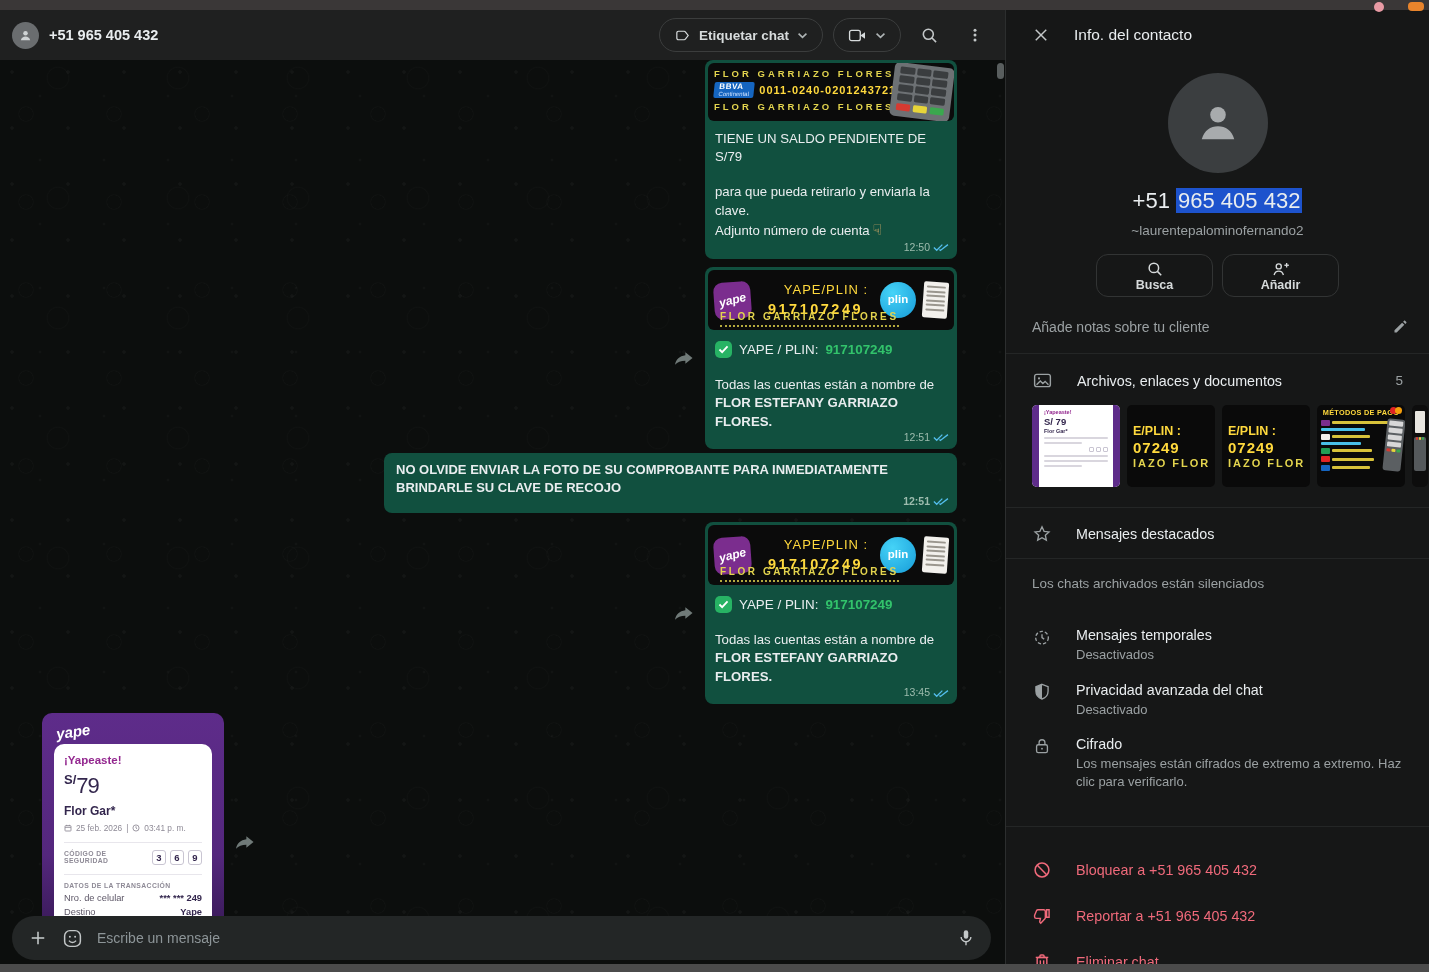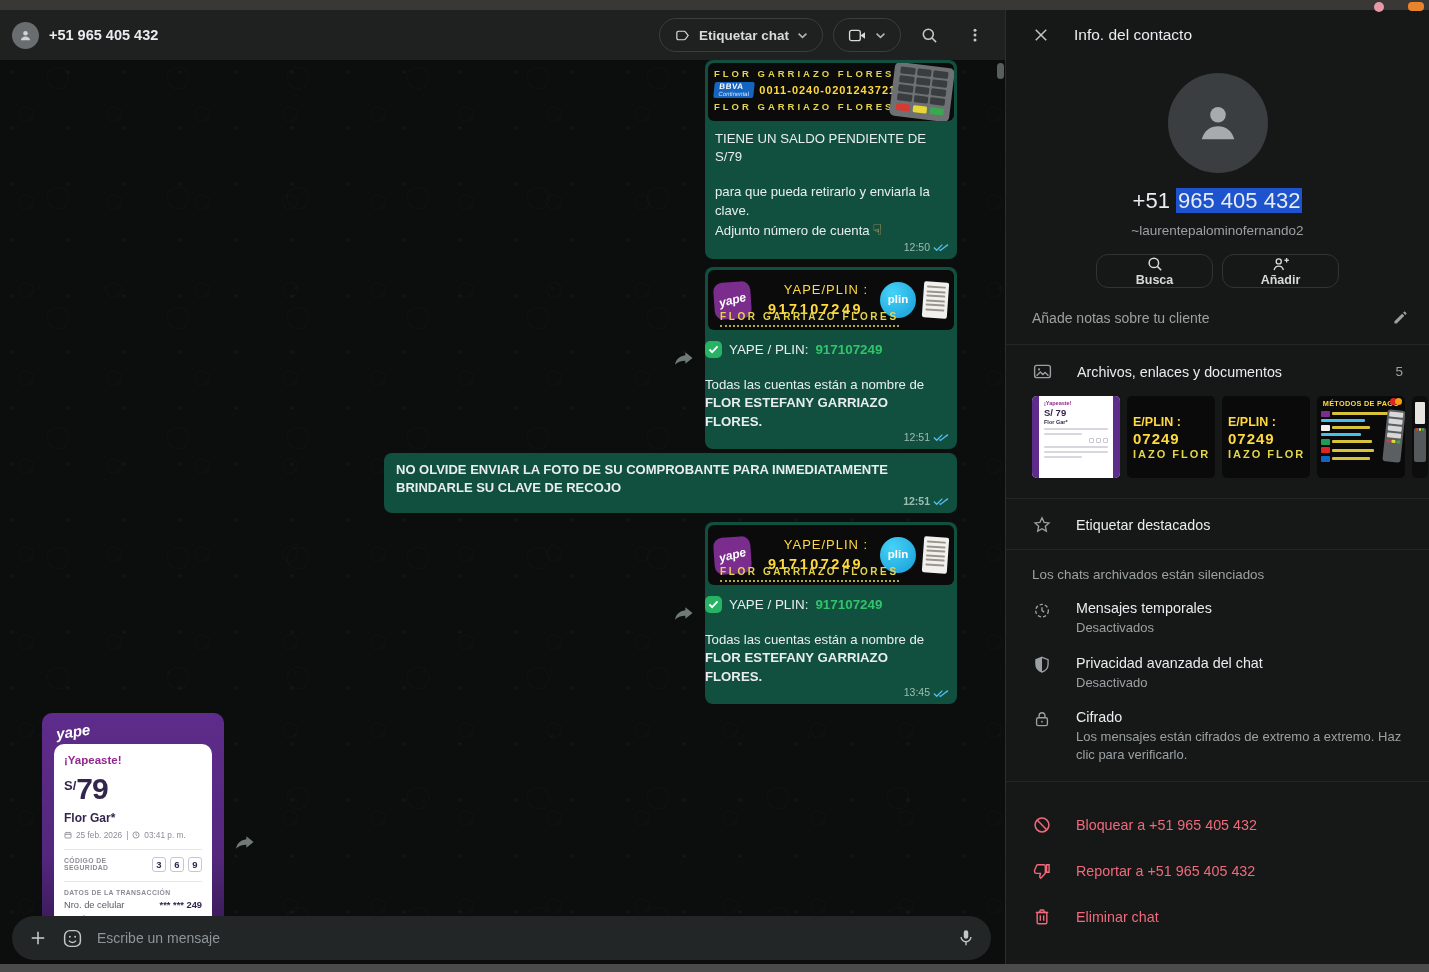--- a/index.html
+++ b/index.html
@@ -68,37 +68,37 @@
   .plin-img { height:60px; padding:3px 6px 2px 6px; display:flex; align-items:center; gap:7px; }
   .yape-sq { width:37px; height:37px; background:#7b2d8e; border-radius:9px; display:flex; align-items:center; justify-content:center; transform:rotate(-4deg); flex:0 0 auto; }
   .yape-script { color:#fff; font-size:12px; font-weight:700; font-style:italic; transform:rotate(-10deg); }
   .plin-mid { display:flex; flex-direction:column; align-items:center; flex:1; }
   .plin-t1 { color:#ffd93d; font-size:13px; font-weight:400; letter-spacing:1px;margin-left:21px; }
   .plin-t2 { color:#ffd93d; font-size:14.5px; font-weight:800; letter-spacing:2.5px; }
   .plin-circle { width:36px; height:36px; border-radius:50%; background:radial-gradient(circle at 35% 30%, #45d3f7, #179cd8); color:#fff; font-weight:800; font-size:11.5px; display:flex; align-items:center; justify-content:center; flex:0 0 auto; }
   .paper { width:25px; height:36px; background:#f2f0ec; border-radius:2px; transform:rotate(4deg); padding:4px 3px; flex:0 0 auto; }
   .paper i { display:block; height:2px; background:#9a968e; margin-bottom:2.5px; border-radius:1px; }
   .plin-name { position:absolute; left:12px; bottom:3px; color:#e3d44e; font-size:10px; font-weight:700; letter-spacing:2.6px; border-bottom:2px dotted #b3a93e; padding-bottom:1px; white-space:nowrap; }
-  .cap { padding:8px 10px 18px 0; }
+  .cap { padding:8px 10px 18px 10px; }
   .cap-line1 { display:flex; align-items:center; gap:7px; font-size:13.4px; }
   .check-badge { width:17px; height:17px; border-radius:5px; background:#27b364; display:inline-flex; align-items:center; justify-content:center; flex:0 0 auto; }
   .green-num { color:#32c36b; font-weight:600; }
   .cap-bold { font-weight:700; }
 
   
   .b-wide { width:573px; font-weight:700; font-size:13px; padding:8px 12px 16px 12px; }
 
   
   .receipt { position:relative; width:182px; height:258px; border-radius:10px; overflow:hidden; background:linear-gradient(180deg,#5e2c8a 0%, #54277d 55%, #2a1343 100%); padding:8px 12px; }
   .receipt .brand { color:#fff; font-size:15px; font-weight:700; font-style:italic; transform:rotate(-8deg); display:inline-block; margin:2px 0 4px 2px; }
   .r-card { background:#fff; border-radius:10px; padding:10px 10px 12px 10px; height:196px; }
   .r-title { color:#93278f; font-size:11.5px; font-weight:700; }
   .r-amount { margin-top:6px; color:#33264d; }
   .r-amount .cur { font-size:13px; font-weight:700; vertical-align:9px; }
-  .r-amount .val { font-size:30px; font-weight:700; letter-spacing:-1px;text-align:right; }
+  .r-amount .val { font-size:22px; font-weight:400; letter-spacing:-1px;text-align:right; }
   .r-payee { margin-top:5px; color:#33264d; font-size:12px; font-weight:700; }
   .r-date { margin-top:5px; color:#8e8a96; font-size:8.3px; display:flex; align-items:center; gap:4px; }
   .r-hr { border:none; border-top:1px solid #e8e6ec; margin:9px 0 7px 0; }
   .r-sec { display:flex; align-items:center; justify-content:space-between; }
   .r-lbl { color:#8e8a96; font-size:6.8px; font-weight:700; letter-spacing:.4px; }
   .r-codes { display:flex; gap:4px; }
   .r-codes b { width:14px; height:15px; border:1px solid #c9c5d2; border-radius:3px; color:#33264d; font-size:9.5px; display:flex; align-items:center; justify-content:center; }
   .r-row { display:flex; justify-content:space-between; margin-top:4px; color:#5d5767; font-size:9.3px; }
   .r-row b { color:#33264d; font-weight:700; }
 
@@ -111,21 +111,21 @@
 
   
   .panel { flex:1; background:#161717; color:#e9edef; overflow:hidden; position:relative; }
   .panel-header { height:50px; display:flex; align-items:center; gap:24px; padding:0 26px; }
   .panel-title { font-size:15.5px; font-weight:500; color:#e9edef; }
   .big-avatar { width:100px; height:100px; border-radius:50%; background:#3b3e40; margin:13px auto 0 auto; display:flex; align-items:center; justify-content:center; }
   .phone-line { text-align:center; margin-top:15px; font-size:22px; color:#e9edef; }
   .sel { background:#1d53cd; padding:0 2px; }
   .username { text-align:center; margin-top:9px; font-size:13.5px; color:#9ba1a3; }
   .action-row { display:flex; justify-content:center; gap:9px; margin-top:16px; }
-  .action-btn { width:117px; height:34px; border:1px solid #323434; border-radius:12px; background:transparent; display:flex; flex-direction:column; align-items:center; justify-content:center; gap:0; color:#d6dadb; font-size:12.5px; font-weight:600; }
+  .action-btn { width:117px; height:43px; border:1px solid #323434; border-radius:12px; background:transparent; display:flex; flex-direction:column; align-items:center; justify-content:center; gap:0; color:#d6dadb; font-size:12.5px; font-weight:600; }
   .notes-row { display:flex; align-items:center; justify-content:space-between; padding:0 20px 0 26px; margin-top:21px; color:#9ba1a3; font-size:14px; }
   .divider { height:1px; background:#242626; margin-top:18px; }
   .sect-head { display:flex; align-items:center; gap:24px; padding:0 26px; margin-top:16px; }
   .sect-title { flex:1; font-size:14.3px; color:#e9edef; }
   .sect-count { font-size:13.5px; color:#9ba1a3; }
   .thumbs { display:flex; gap:7px; margin:14px 0 0 26px; }
   .thumb { width:88px; height:82px; border-radius:5px; overflow:hidden; flex:0 0 auto; position:relative; background:#0a0a0a; }
   .thumb-receipt { background:#fff; display:flex; }
   .t-purple { width:7px; background:#5e2c8a; }
   .t-rc { flex:1; padding:4px 5px; }
@@ -157,21 +157,21 @@
   .thumb-sliver { width:16px; background:#0d0d0d; }
   .sliver-paper { width:10px; height:22px; background:#e8e6e0; margin:6px auto 0 auto; border-radius:1px; }
   .sliver-pos { width:12px; height:34px; background:#55595c; margin:4px auto 0 auto; border-radius:2px; }
   .sliver-dots { display:flex; gap:1px; margin:2px 2px 0 2px; }
   .sliver-dots b { flex:1; height:3px; border-radius:1px; }
   .list-row { display:flex; gap:24px; padding:0 26px; align-items:flex-start; }
   .list-row .texts { flex:1; }
   .row-title { font-size:14.3px; color:#e9edef; }
   .row-sub { font-size:13px; color:#9ba1a3; margin-top:3px; line-height:1.35; }
   .muted-note { padding:0 26px; margin-top:17px; color:#9ba1a3; font-size:13.4px; }
-  .danger-row { display:flex; gap:24px; padding:0 26px; align-items:center; height:46px; color:#f06a7b; font-size:14.3px; } .mt14{margin-top:14px} .mt18{margin-top:18px} .mt20{margin-top:20px} .mt22{margin-top:18px}
+  .danger-row { display:flex; gap:24px; padding:0 26px; align-items:center; height:46px; color:#f06a7b; font-size:14.3px; } .mt14{margin-top:14px} .mt18{margin-top:18px} .mt20{margin-top:20px} .mt22{margin-top:36px}
 
   .g1{margin-top:8px}.g2{margin-top:4px}.g3{margin-top:9px}.g4{margin-top:9px}
 </style>
 </head>
 <body>
 
 <div class="screen">
 
   <div class="browser-strip">
     <span class="dot-pink"></span>
@@ -660,21 +660,21 @@
       </div>
 
       <div class="divider mt20"></div>
 
       <div class="sect-head">
         <span class="icon">
           <svg width="20" height="20" viewBox="0 0 24 24" fill="none" stroke="#9ba1a3" stroke-width="1.6">
               <path d="M12 3.4l2.5 5.4 5.9.7-4.4 4 1.2 5.8-5.2-2.9-5.2 2.9 1.2-5.8-4.4-4 5.9-.7z"></path>
             </svg>
         </span>
-        <span class="sect-title">Etiquetar destacados</span>
+        <span class="sect-title">Mensajes destacados</span>
       </div>
 
       <div class="divider mt14"></div>
 
       <div class="muted-note">Los chats archivados están silenciados</div>
 
       <div class="list-row mt22">
         <span class="icon">
           <svg width="20" height="20" viewBox="0 0 24 24" fill="none" stroke="#9ba1a3" stroke-width="1.6">
               <circle cx="12" cy="12.8" r="7.6" stroke-dasharray="4 2.4"></circle>

